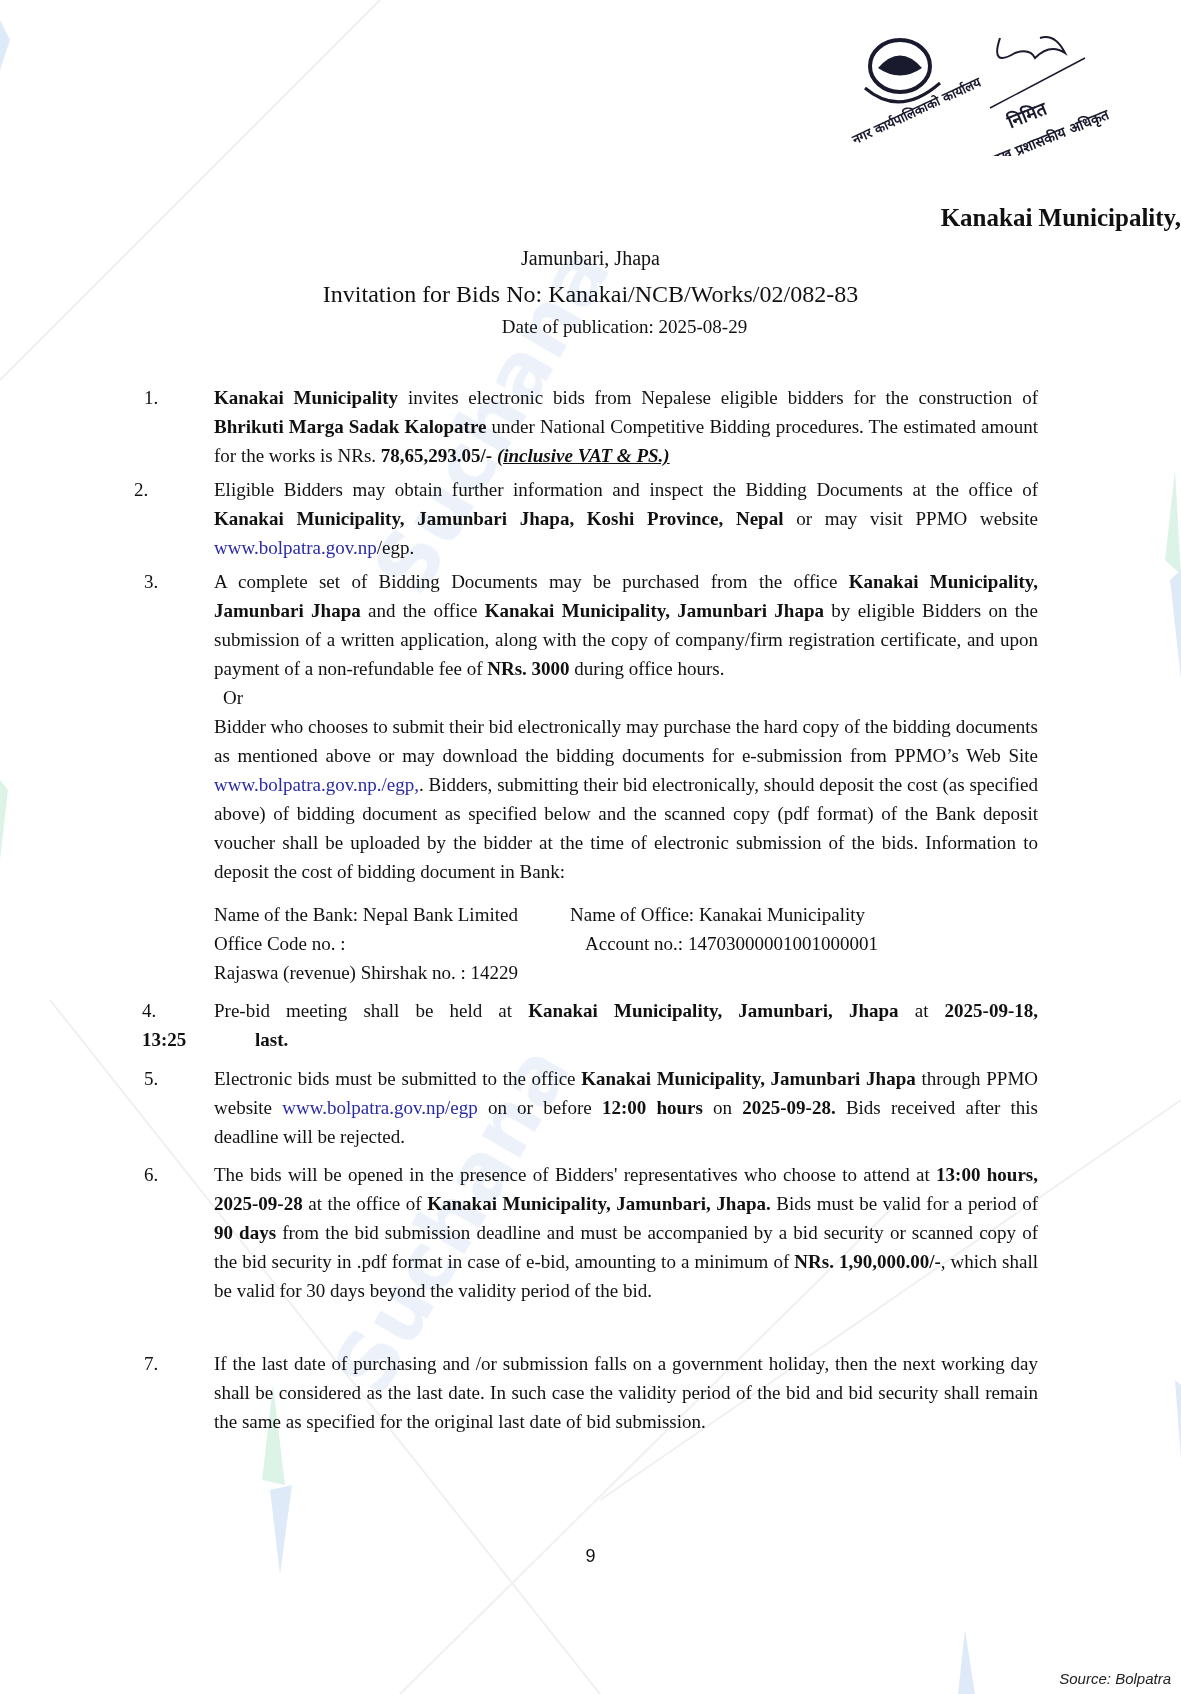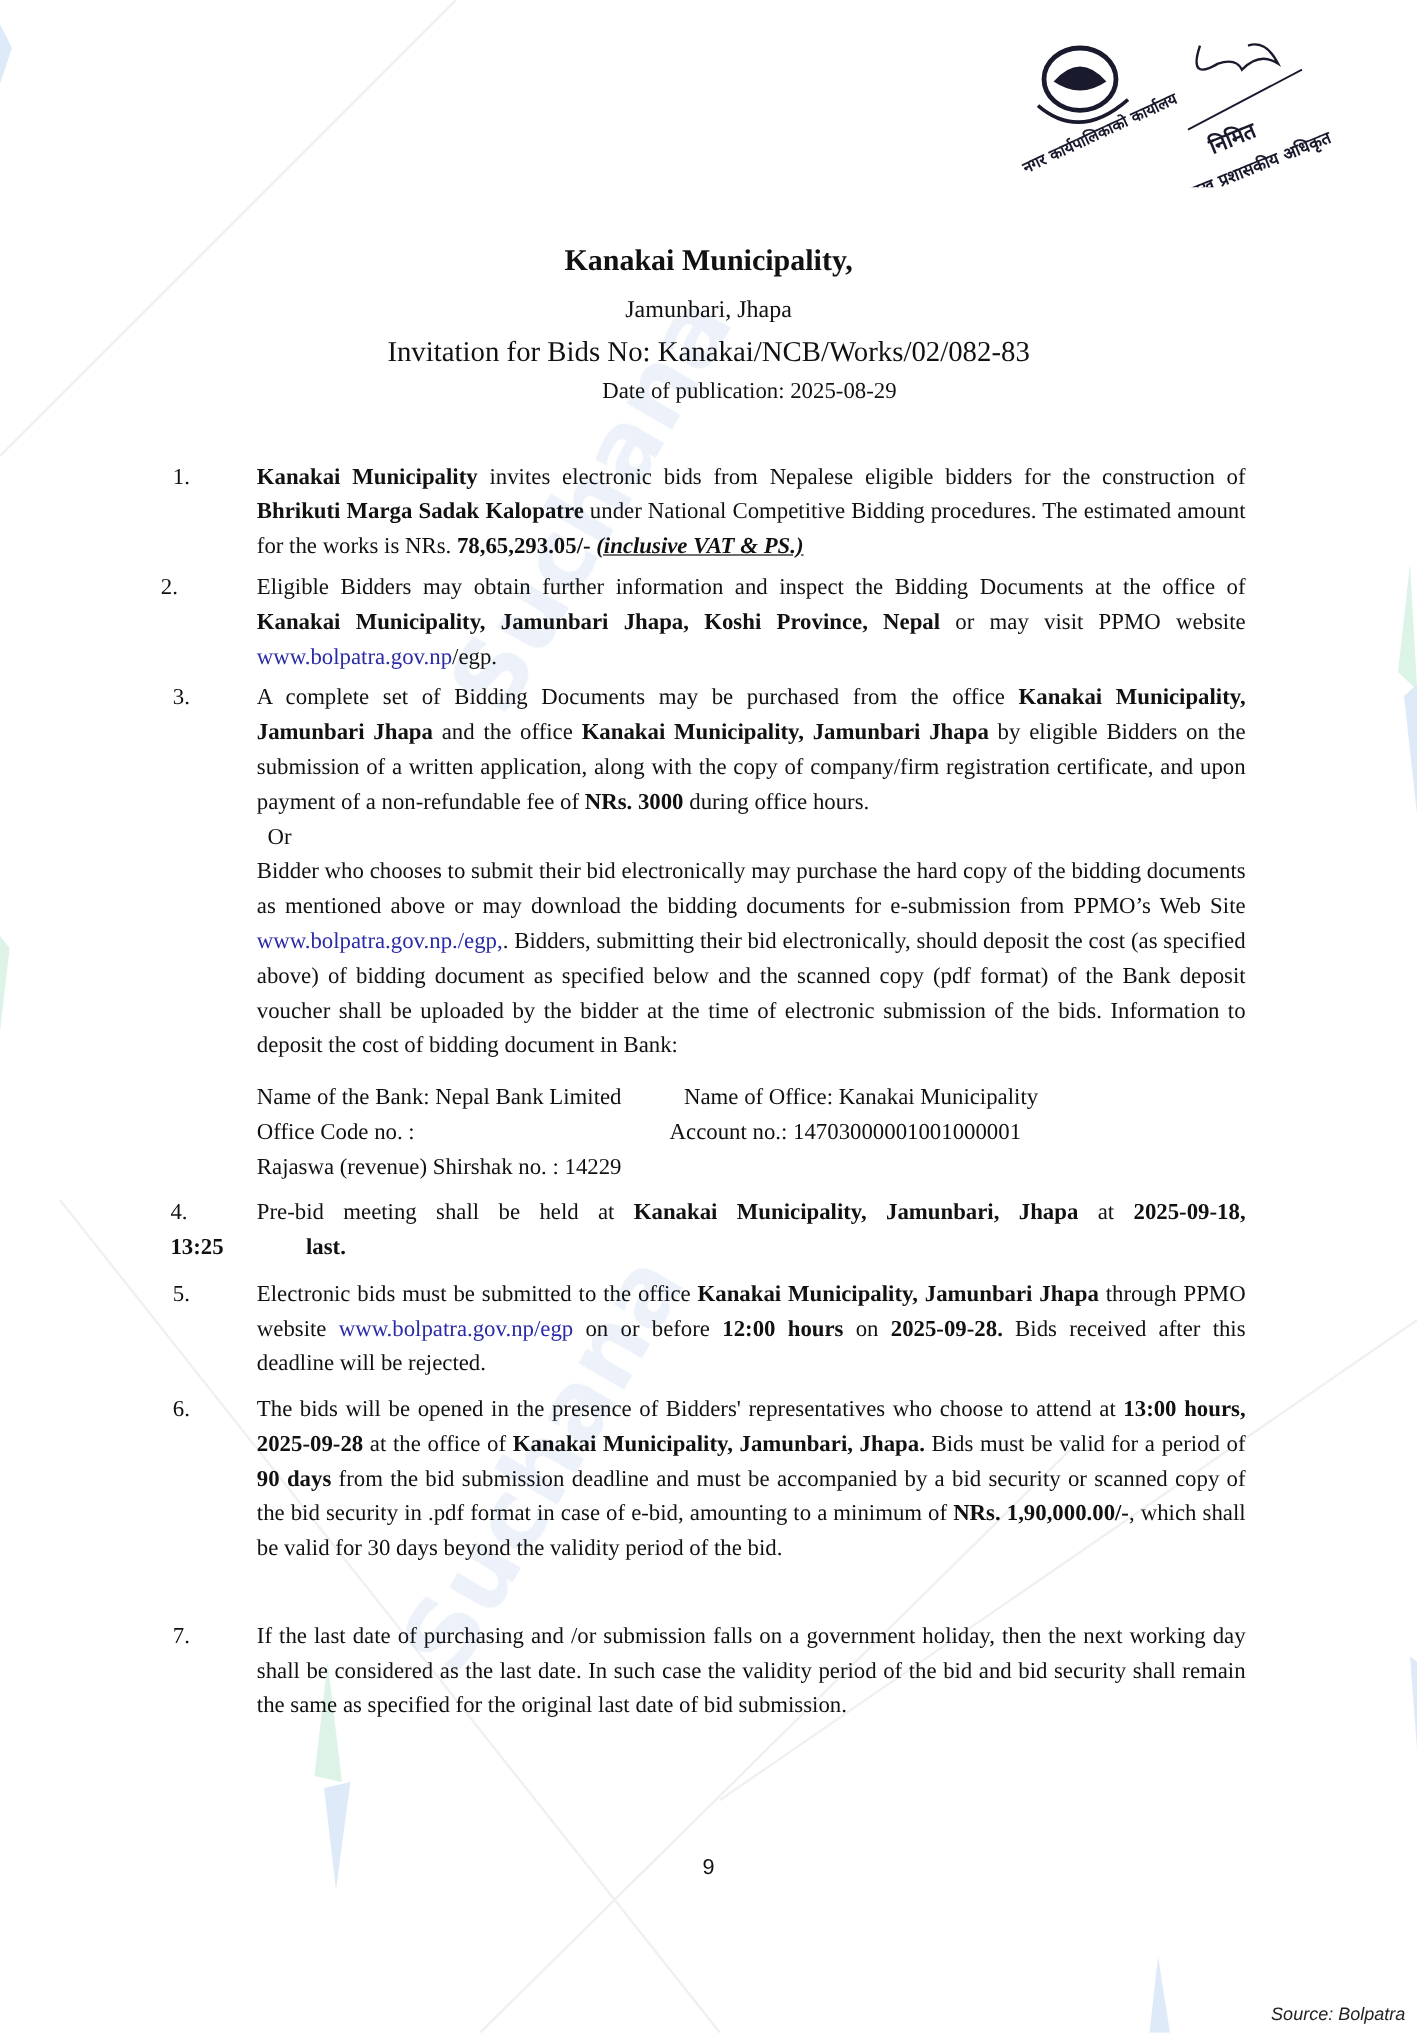--- a/index.html
+++ b/index.html
@@ -8,21 +8,21 @@
       background: #ffffff; color: #111111;
       font-family: "Liberation Serif", "DejaVu Serif", serif;
     }
     .watermark { position: absolute; left: 0; top: 0; width: 1181px; height: 1694px; pointer-events: none; z-index: 0; }
     .page { position: absolute; left: 0; top: 0; width: 1181px; height: 1694px; z-index: 1; }
 
     .seal { position: absolute; left: 840px; top: 28px; width: 280px; height: 128px; }
 
     .center { position: absolute; left: 0; width: 1181px; text-align: center; }
     .title { top: 144px; font-size: 32px; font-weight: bold; }
-    .sub1 { top: 204px; font-size: 25px; font-weight: bold; }
+    .sub1 { top: 204px; font-size: 25px; font-weight: bold; text-align: right; }
     .sub2 { top: 247px; font-size: 20px; font-weight: normal; text-align: center; }
     .sub3 { top: 281px; font-size: 24px; }
     .sub4 { top: 316px; font-size: 19px; left: 34px; }
 
     .item { position: absolute; left: 0; width: 1181px; font-size: 19px; line-height: 29px; }
     .num { position: absolute; width: 30px; text-align: left; }
     .body { position: absolute; left: 214px; width: 824px; text-align: justify; }
     .body p { margin: 0; }
     b { font-weight: bold; }
     .link { color: #2a2aa8; }
@@ -103,21 +103,21 @@
     <span class="num" style="left:144px">3.</span>
     <div class="body">
       <p><span>A complete set of Bidding Documents may be purchased from the office </span><b>Kanakai Municipality, Jamunbari Jhapa</b><span> and the office </span><b>Kanakai Municipality, Jamunbari Jhapa</b><span> by eligible Bidders on the submission of a written application, along with the copy of company/firm registration certificate, and upon payment of a non-refundable fee of </span><b>NRs. 3000</b><span> during office hours.</span></p>
       <p style="padding-left:9px">Or</p>
       <p><span>Bidder who chooses to submit their bid electronically may purchase the hard copy of the bidding documents as mentioned above or may download the bidding documents for e-submission from PPMO’s Web Site </span><span class="link">www.bolpatra.gov.np./egp,</span><span>. Bidders, submitting their bid electronically, should deposit the cost (as specified above) of bidding document as specified below and the scanned copy (pdf format) of the Bank deposit voucher shall be uploaded by the bidder at the time of electronic submission of the bids. Information to deposit the cost of bidding document in Bank:</span></p>
     </div>
   </div>
 
   <div class="bank" style="top:900px">
     <div class="row"><span>Name of the Bank: Nepal Bank Limited</span><span class="col2" style="left:356px">Name of Office: Kanakai Municipality</span></div>
-    <div class="row"><span>Office Code no. :</span><span class="col2" style="left:344px">Account no.:  14703000001001000001</span></div>
+    <div class="row"><span>Office Code no. :</span><span class="col2" style="left:371px">Account no.:  14703000001001000001</span></div>
     <div class="row"><span>Rajaswa (revenue) Shirshak no. : 14229</span></div>
   </div>
 
   <div class="item" style="top:996px">
     <span class="num" style="left:142px">4.</span>
     <div class="body">
         <p style="text-align:justify; text-align-last:justify"><span>Pre-bid meeting shall be held at </span><b>Kanakai Municipality, Jamunbari, Jhapa</b><span> at </span><b>2025-09-18,</b></p>
       </div>
     <b style="position:absolute; left:142px; top:29px">13:25</b>
     <b style="position:absolute; left:255px; top:29px">last.</b>

